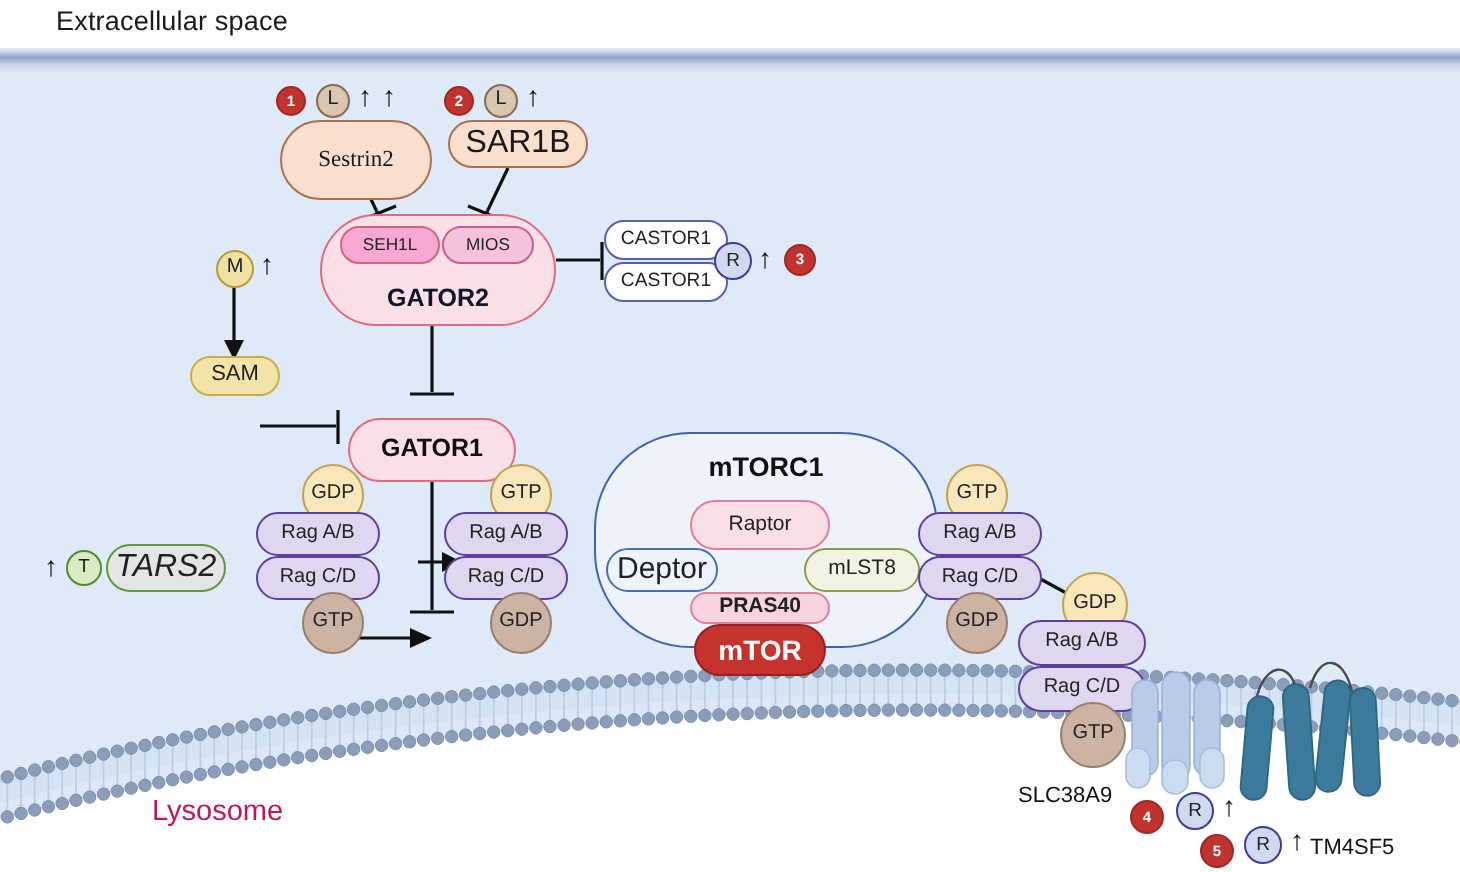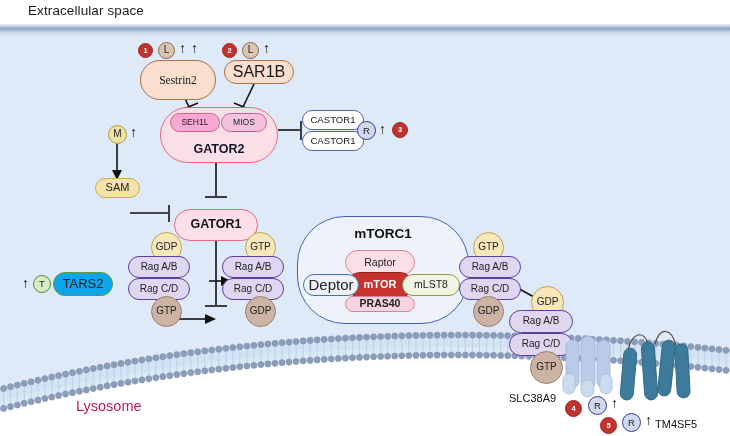--- a/index.html
+++ b/index.html
@@ -38,38 +38,38 @@
   .n-sestrin{background:#fadfce;border-color:#a9714d;color:#1a1a1a;font-size:11.5px;}
   .n-sar1b{background:#fadfce;border-color:#a9714d;color:#1a1a1a;font-size:16px;}
   .n-gator2{background:#fbdfe6;border-color:#e2697f;}
   .n-gator2 .title{position:absolute;left:0;right:0;bottom:6px;font-weight:bold;font-size:12.5px;color:#0f172a;text-align:center;}
   .n-seh1l{background:#f9a8d4;border-color:#d0657c;color:#222;font-size:8.6px;align-items:center;}
   .n-mios{background:#f4c2dd;border-color:#c75f94;color:#222;font-size:8.6px;}
   .n-gator1{background:#fbdfe6;border-color:#e2697f;color:#111;font-weight:bold;font-size:12.5px;}
   .n-castor{background:#ffffff;border-color:#5b5fa8;color:#222;font-size:9.6px;}
   .n-samtor{background:#fbf4cc;border-color:#c7b04a;color:#222;font-size:9.6px;}
   .n-sam{background:#f3e3a8;border-color:#c7b04a;color:#222;font-size:11px;}
-  .n-tars2{background:#0ea5e9;border-color:#5e9a3e;color:#222;font-size:13px;}
+  .n-tars2{background:#e5e5e5;border-color:#5e9a3e;color:#222;font-size:16px;font-style:italic;}
   .n-rag{background:#ded7ef;border-color:#5b3f9e;color:#222;font-size:10px;}
   .n-gtp{background:#f7e7bb;border-color:#c2a24f;color:#222;font-size:10px;}
   .n-gdp{background:#cdb3a4;border-color:#9a7e6c;color:#222;font-size:10px;}
   .n-gdp-pale{background:#f7e7bb;border-color:#c2a24f;color:#222;font-size:10px;}
   .n-gtp-tan{background:#cdb3a4;border-color:#9a7e6c;color:#222;font-size:10px;}
   .n-lcirc{background:#d9c6b0;border-color:#8a6b50;color:#222;font-size:10px;}
   .n-mcirc{background:#efe0a4;border-color:#b79c38;color:#222;font-size:10px;}
   .n-tcirc{background:#d8ecc4;border-color:#4f8c34;color:#222;font-size:9.5px;}
   .n-rcirc{background:#cfd9ef;border-color:#3b3f8f;color:#222;font-size:9.5px;}
   .badge{background:#c0332f;border:1px solid #a32722;color:#fff;font-size:7.5px;font-weight:bold;border-radius:50%;}
 
   
   .n-mtorc1{background:#eef3fb;border:1.8px solid #3f63ad;border-radius:48px;}
   .mtorc1-title{position:absolute;left:0;right:0;top:10px;text-align:center;font-weight:bold;font-size:13.5px;color:#111;}
   .n-raptor{background:#fbdfe6;border-color:#e07f98;color:#222;font-size:10.5px;}
   .n-pras40{background:#f7d3e0;border-color:#e07f98;color:#222;font-size:10.5px;}
-  .n-mtor{background:#c6322e;border-color:#97211f;color:#fff;font-size:11px;font-weight:bold;}
+  .n-mtor{background:#c6322e;border-color:#97211f;color:#fff;font-size:14px;font-weight:bold;margin-top:40px;}
   .n-deptor{background:#eef3fb;border-color:#4a6fae;color:#222;font-size:15px;}
   .n-mlst8{background:#f2f4e3;border-color:#8d9a4a;color:#222;font-size:10.5px;text-align:right;}
 
   .uparrow{position:absolute;color:#111;font-size:14px;line-height:1;font-weight:bold;}
 
   svg.overlay{position:absolute;left:0;top:0;width:730px;height:436px;pointer-events:none;}
   .lbl-small{position:absolute;font-size:11px;color:#111;}
 </style>
 </head>
 <body>

